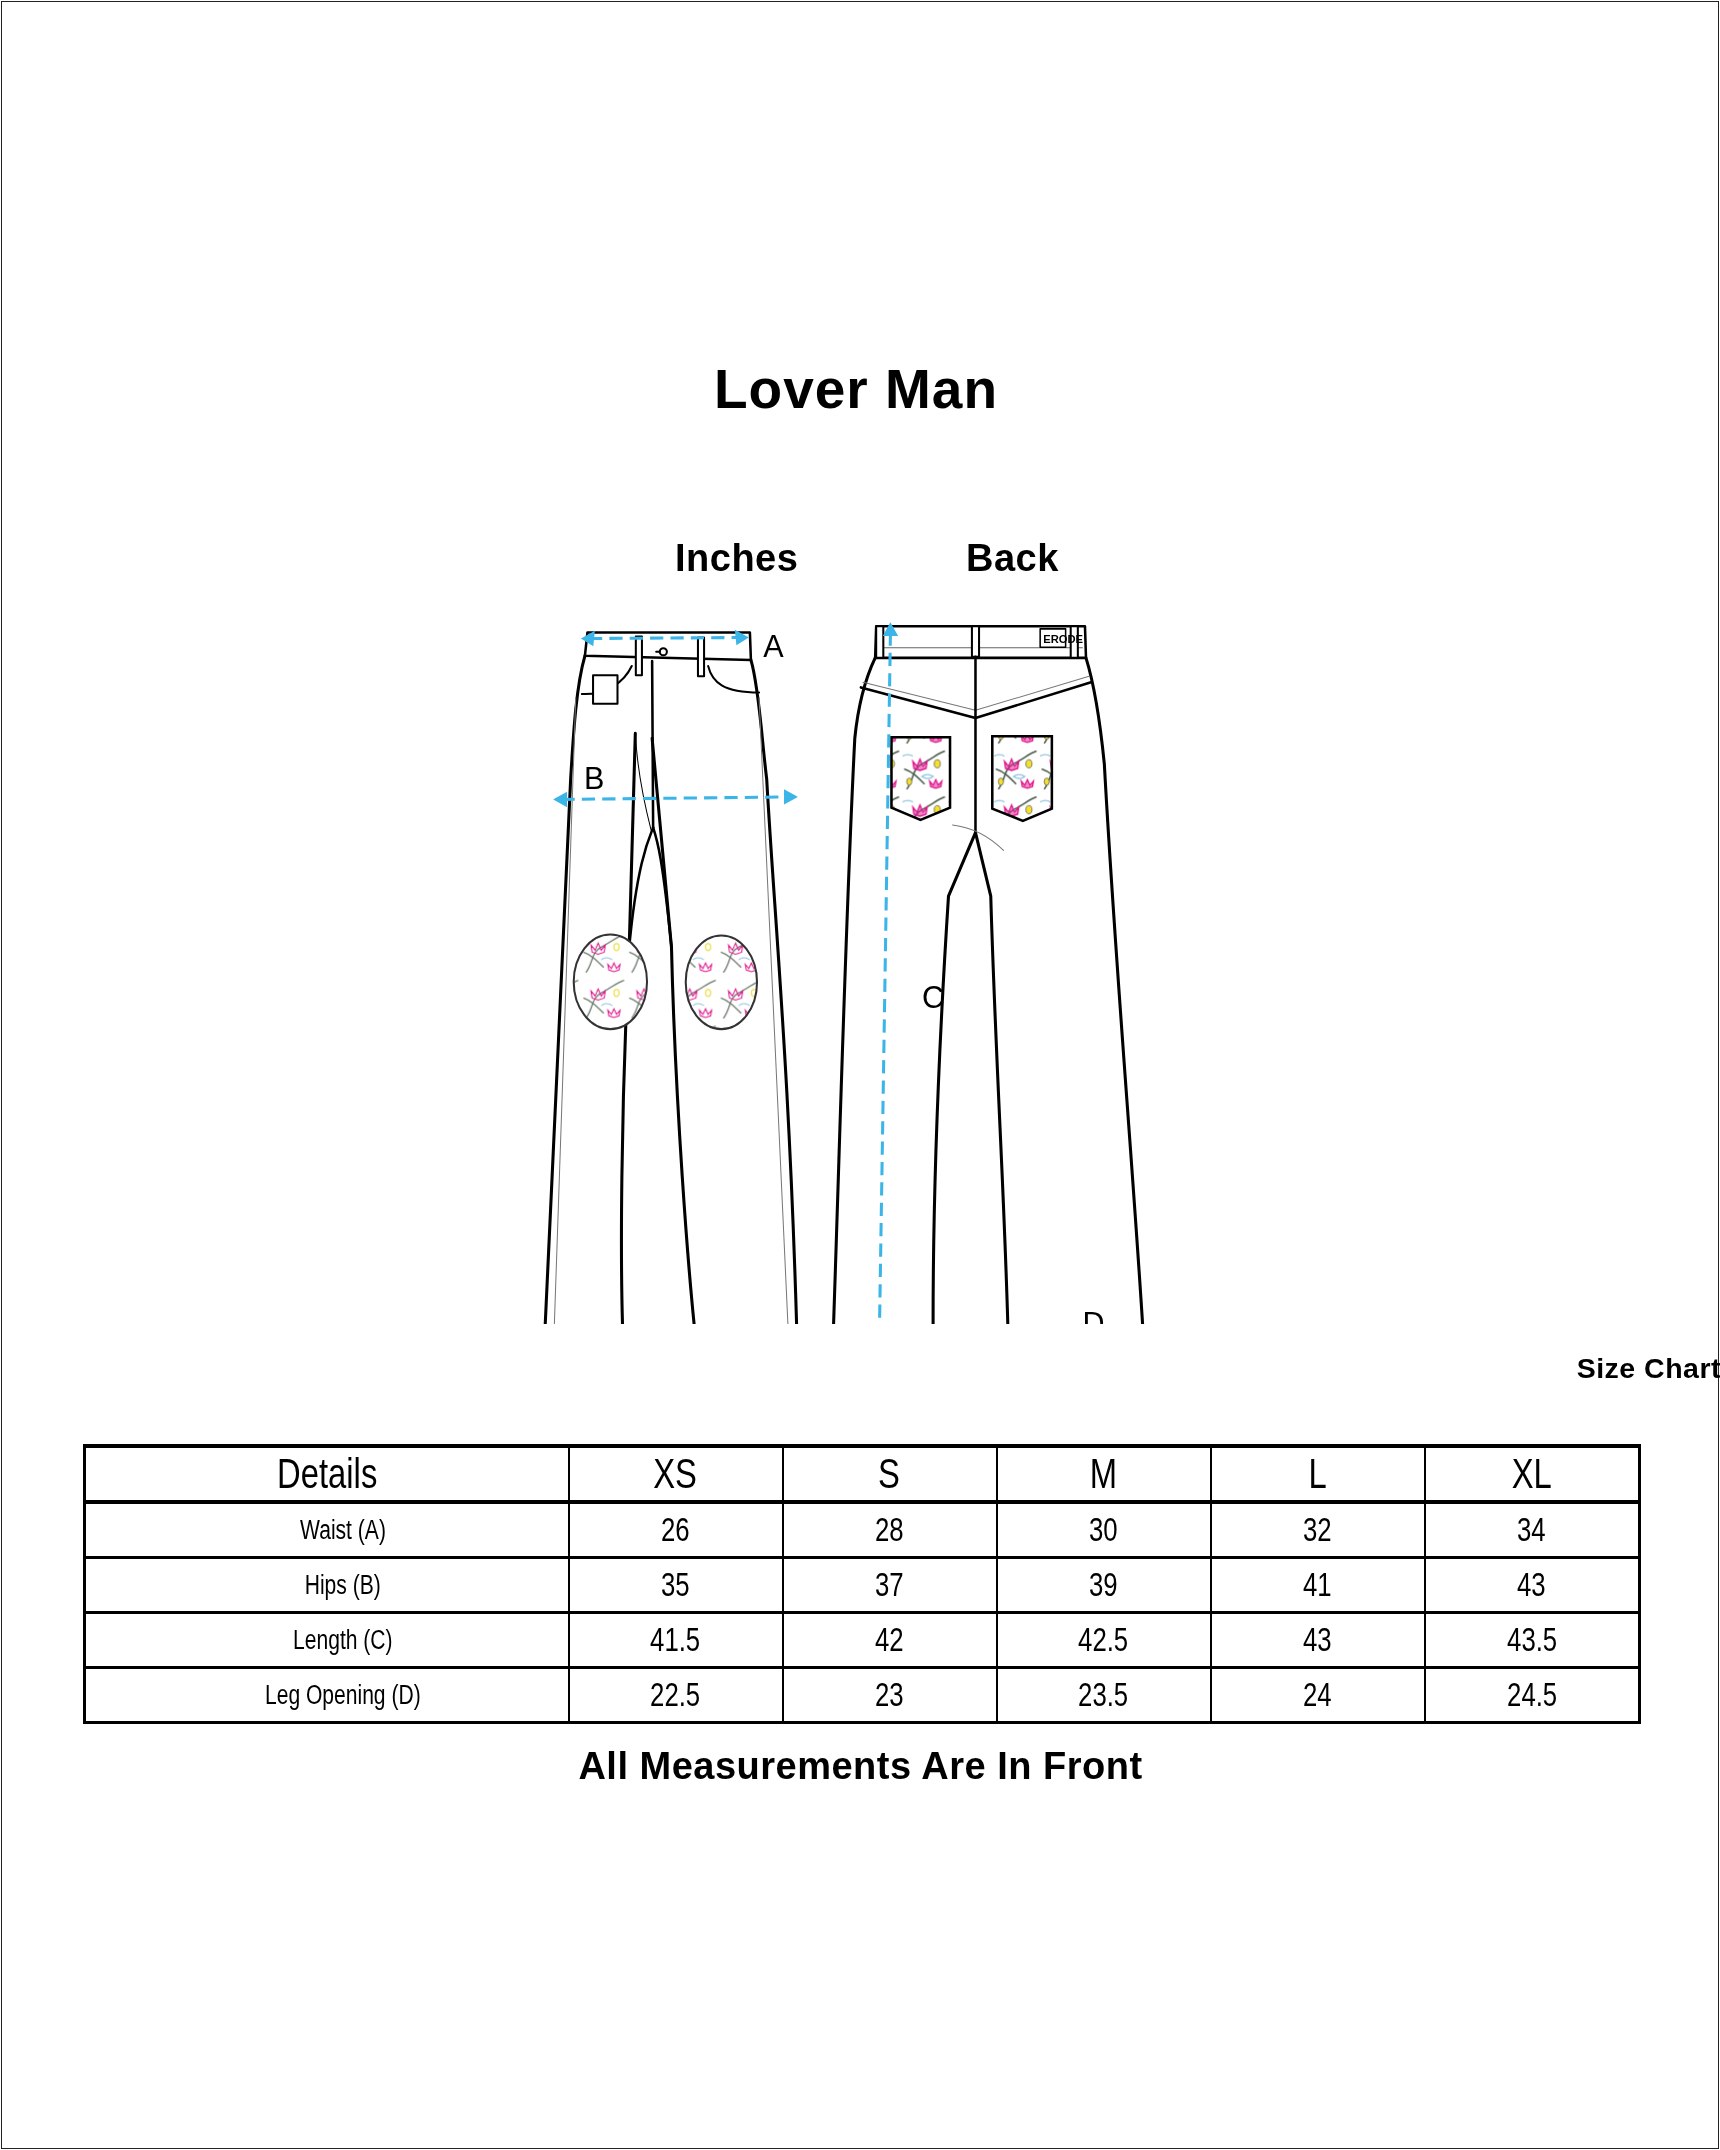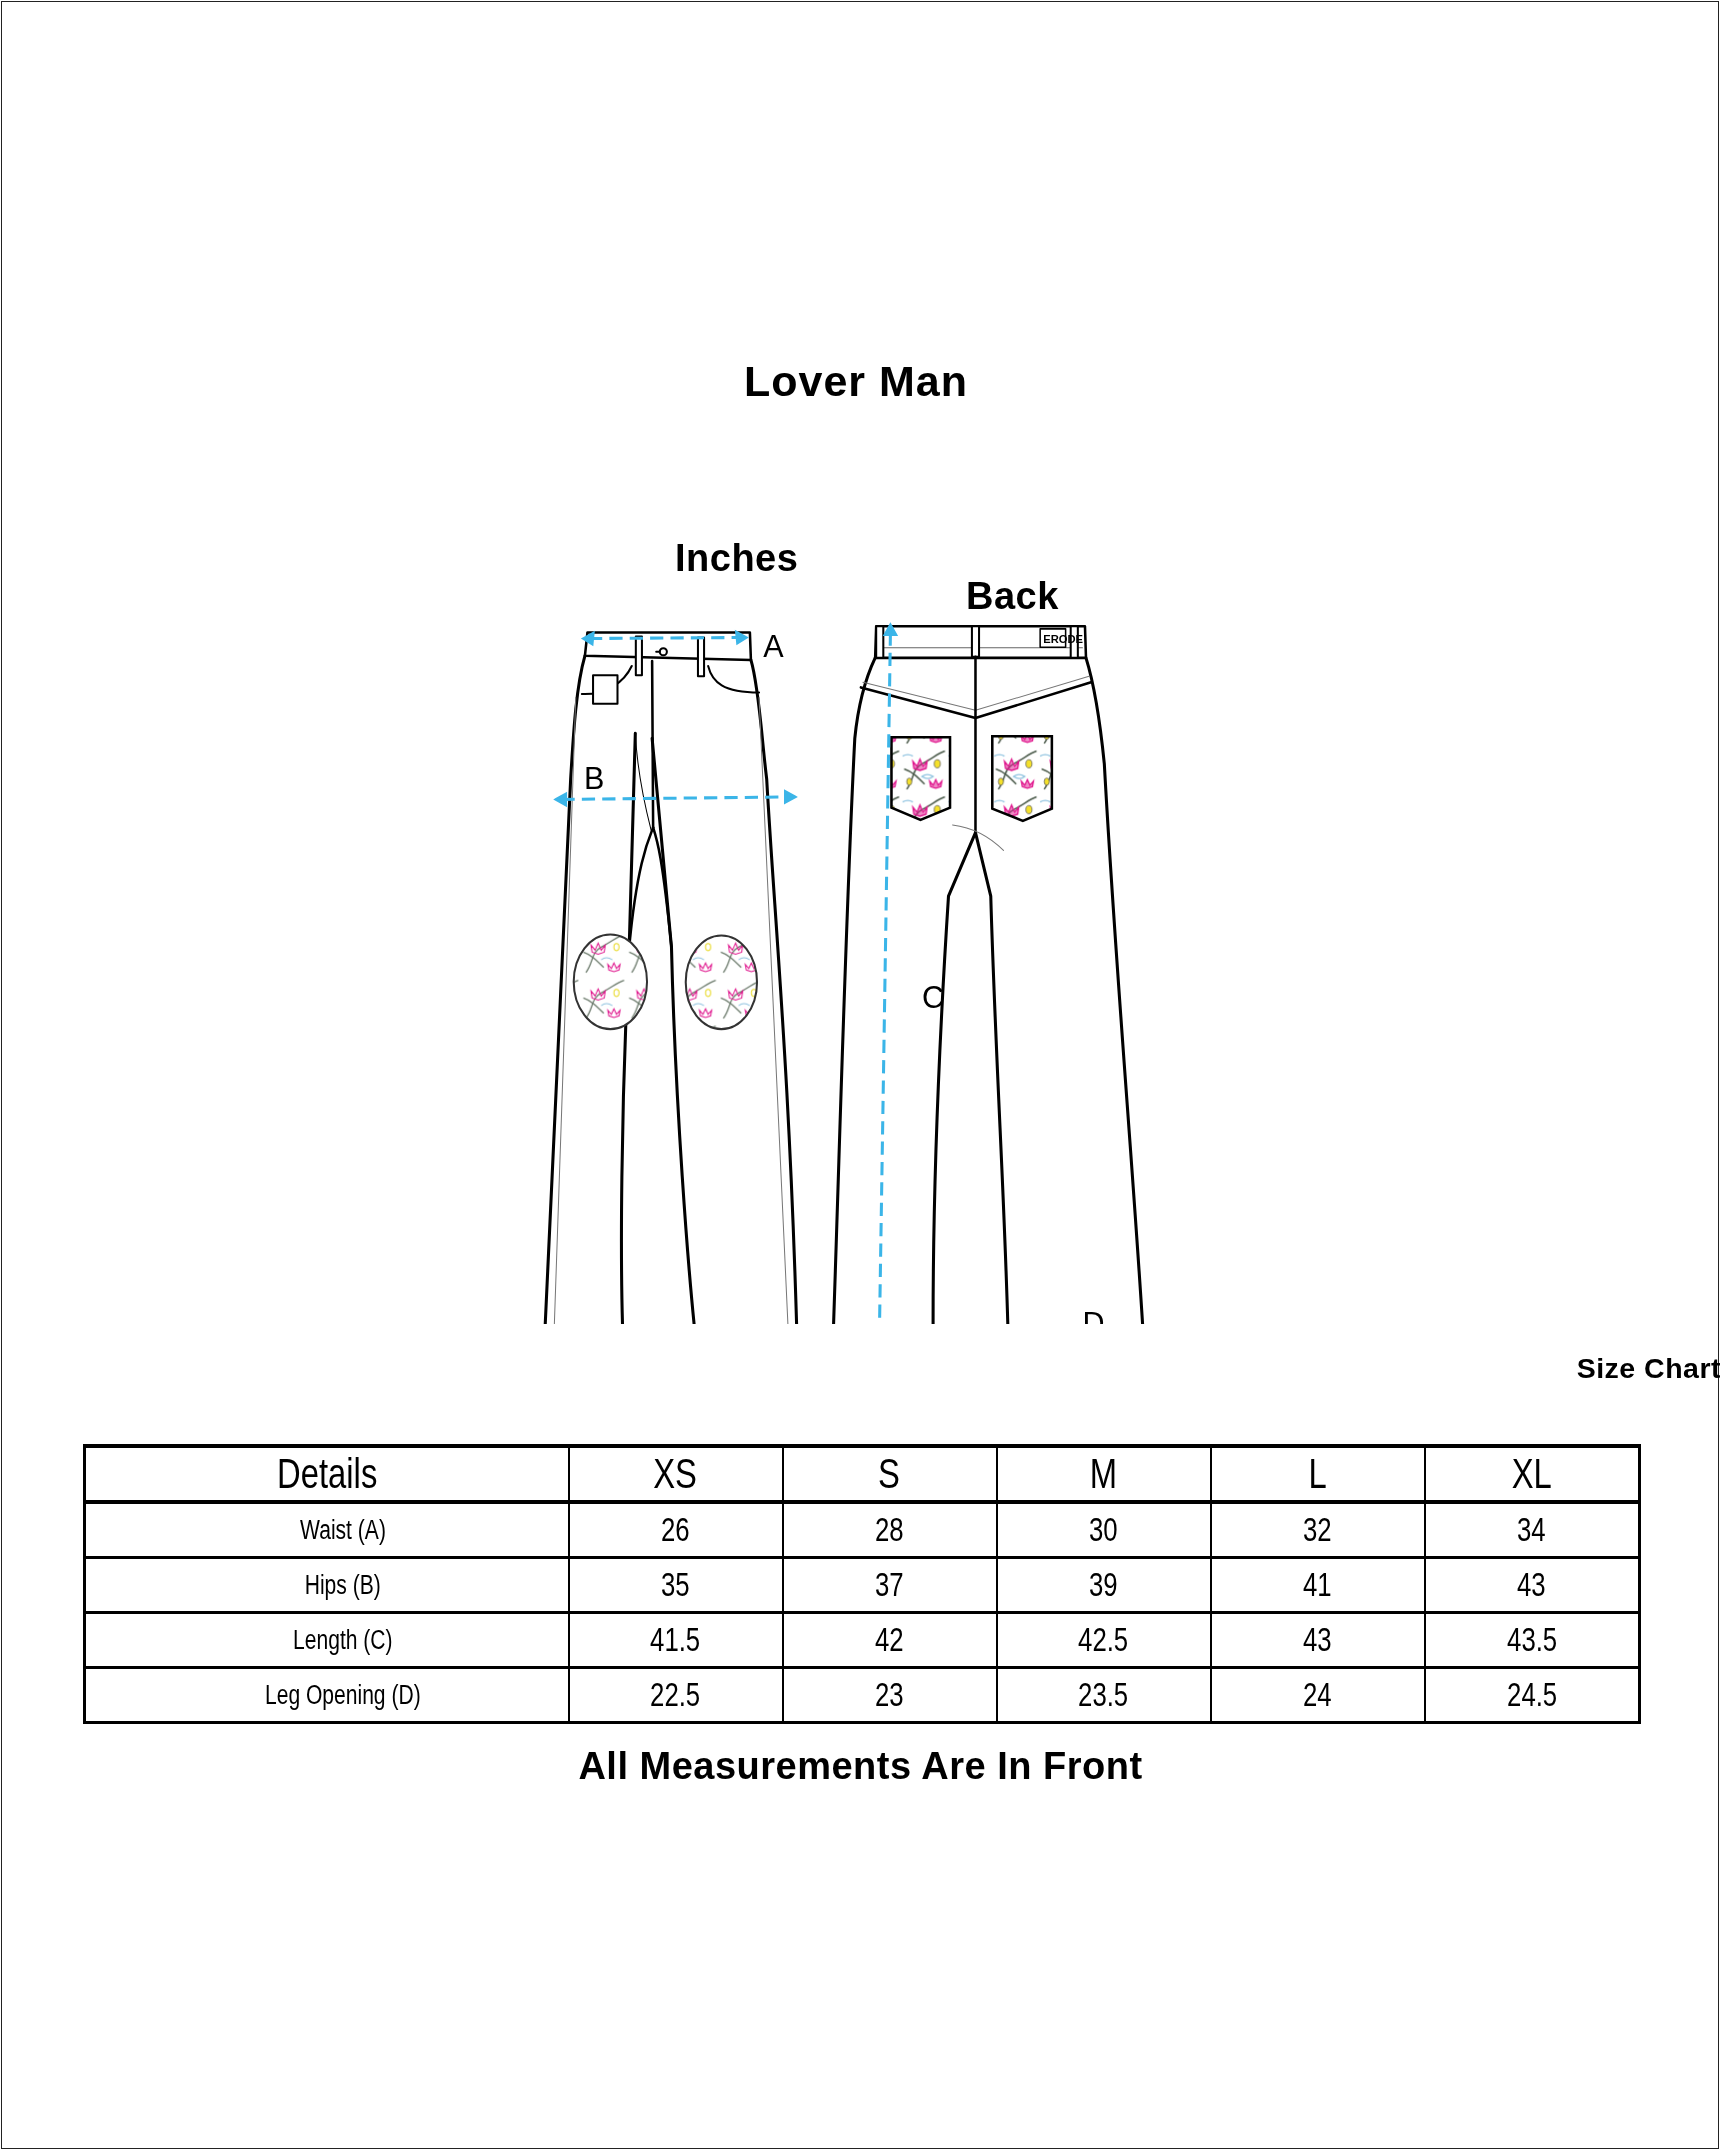--- a/index.html
+++ b/index.html
@@ -1,21 +1,21 @@
 <!DOCTYPE html>
 <html style="font-size:8.2px"><head>
 <meta charset="utf-8">
 <style>
   html, body { margin: 0; padding: 0; background: #ffffff; }
   body { width: 1721px; height: 2151px; position: relative; overflow: hidden; font-family: "Liberation Sans", sans-serif; color: #000; }
   .page-border { position: absolute; left: 0.5px; top: 0.5px; width: 1718px; height: 2148px; border: 1.5px solid #222; box-sizing: border-box; }
-  .title { position: absolute; left: 0; width: 1712px; text-align: center; top: 357px; font-size: 43px; font-weight: bold; letter-spacing: 1px; }
+  .title { position: absolute; left: 0; width: 1712px; text-align: center; top: 357px; font-size: 55px; font-weight: bold; letter-spacing: 1px; }
   .view-label { position: absolute; top: 537px; font-size: 38px; font-weight: bold; letter-spacing: 0.5px; }
   .view-front { left: 675px; }
-  .view-back { left: 966px; margin-top: 38px; }
+  .view-back { left: 966px; }
   .drawing { position: absolute; left: 535px; top: 611px; width: 662px; height: 713px; }
   .size-chart-label { position: absolute; left: 0; width: 1721px; text-align: right; top: 1352px; font-size: 28.5px; font-weight: bold; letter-spacing: 0.5px; }
   table.size-table { position: absolute; left: 83px; top: 1444px; width: 1558px; border-collapse: collapse; table-layout: fixed; }
   table.size-table td, table.size-table th { border: 2px solid #000; text-align: center; vertical-align: middle; height: 52px; padding: 0; font-family: Liberation Sans, sans-serif; }
   table.size-table th { font-size: 42px; font-weight: normal; transform-origin: center; }
   table.size-table td.row-label { font-size: 27px; padding-left: 32px; }
   table.size-table td.val { font-size: 33px; }
   table.size-table tr > *:first-child { border-left-width: 3.1px; }
   table.size-table tr > *:last-child { border-right-width: 3.1px; }
   table.size-table thead th { border-top-width: 4.1px; border-bottom-width: 4.1px; }

